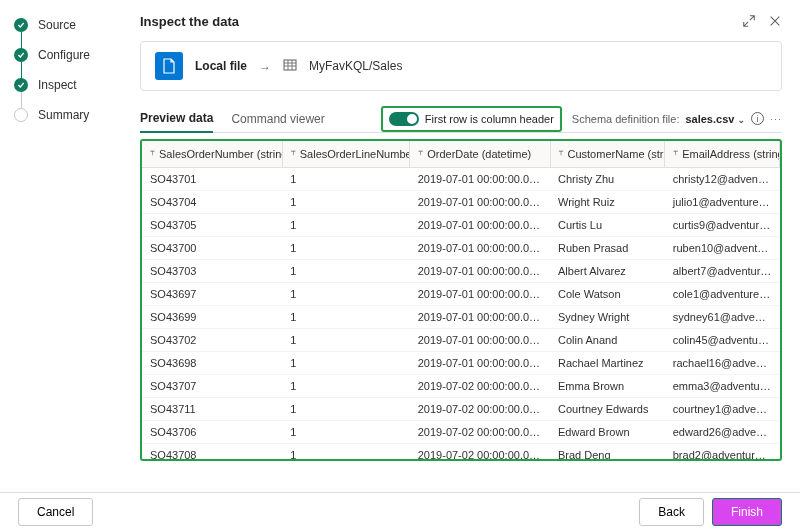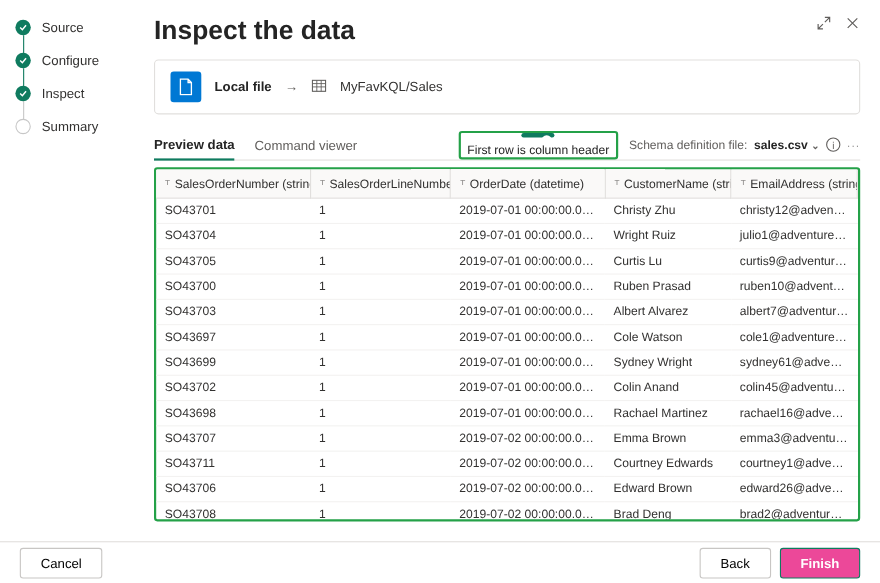--- a/index.html
+++ b/index.html
@@ -12,37 +12,37 @@
   .step-dot { width: 14px; height: 14px; border-radius: 50%; background: #0f7b5f; display: flex; align-items: center; justify-content: center; flex-shrink: 0; z-index: 2; }
   .step-dot.empty { background: #fff; border: 1.5px solid #c7c7c7; }
   .step-dot svg { width: 8px; height: 8px; }
   .step-label { margin-left: 10px; font-size: 12px; color: #323130; }
   .step-line { position: absolute; left: 6.5px; top: 14px; width: 1.5px; height: 22px; background: #0f7b5f; z-index: 1; }
   .step-line.gray { background: #c7c7c7; }
   .step-wrap { position: relative; height: 30px; }
   
   .main { flex: 1; padding: 14px 18px 0 30px; position: relative; }
   .subtitle { font-size: 11px; color: #605e5c; margin-bottom: 2px; }
-  .title { font-size: 24px; font-weight: 600; margin-bottom: 12px; }
+  .title { font-size: 13px; font-weight: 600; margin-bottom: 12px; }
   
   .topright { position: absolute; top: 14px; right: 18px; display: flex; gap: 12px; }
   .topright svg { width: 14px; height: 14px; }
   
   .breadcrumb-box { border: 1px solid #e1dfdd; border-radius: 4px; padding: 10px 14px; display: flex; align-items: center; gap: 12px; margin-bottom: 14px; }
   .file-icon-box { width: 28px; height: 28px; background: #0078d4; border-radius: 3px; display: flex; align-items: center; justify-content: center; }
   .bc-label { font-size: 12px; font-weight: 600; }
   .arrow { color: #605e5c; }
   .db-icon { color: #605e5c; }
   .db-path { font-size: 12px; color: #323130; }
   
   .tabs-row { display: flex; align-items: center; border-bottom: 1px solid #e1dfdd; margin-bottom: 6px; position: relative; }
   .tab { padding: 6px 0; margin-right: 18px; font-size: 12px; color: #605e5c; cursor: pointer; }
   .tab.active { color: #242424; font-weight: 600; border-bottom: 2px solid #0f7b5f; margin-bottom: -1px; }
   
-  .toggle-group { display: flex; align-items: center; gap: 6px; margin-left: auto; padding: 0 6px; border: 2.5px solid #24a148; border-radius: 3px; height: 26px; flex-direction: column; }
+  .toggle-group { display: flex; align-items: center; gap: 6px; margin-left: auto; padding: 0 6px; border: 2.5px solid #24a148; border-radius: 3px; height: 26px; }
   .toggle { width: 30px; height: 14px; background: #0f7b5f; border-radius: 8px; position: relative; }
   .toggle::after { content: ''; position: absolute; width: 10px; height: 10px; background: #fff; border-radius: 50%; right: 2px; top: 2px; }
   .toggle-text { font-size: 11px; }
   
   .schema-group { display: flex; align-items: center; gap: 6px; margin-left: 10px; font-size: 11px; color: #605e5c; }
   .schema-val { color: #242424; font-weight: 600; }
   .chev { font-size: 9px; color: #605e5c; }
   .info-icon, .more-icon { width: 13px; height: 13px; display: flex; align-items: center; justify-content: center; border: 1px solid #605e5c; border-radius: 50%; font-size: 9px; color: #605e5c; }
   .more-icon { border: none; letter-spacing: 1px; width: auto; }
   
@@ -51,21 +51,21 @@
   .table-scroll::-webkit-scrollbar { width: 7px; }
   .table-scroll::-webkit-scrollbar-thumb { background: #c8c6c4; border-radius: 4px; }
   
   table { width: 100%; border-collapse: collapse; table-layout: fixed; }
   th { text-align: left; font-weight: 400; font-size: 11px; color: #323130; padding: 6px 8px; border-bottom: 1px solid #e1dfdd; border-right: 1px solid #e1dfdd; background: #faf9f8; white-space: nowrap; overflow: hidden; }
   th .col-ico { color: #605e5c; margin-right: 4px; font-size: 10px; }
   td { font-size: 11px; padding: 5px 8px; border-bottom: 1px solid #f3f2f1; white-space: nowrap; overflow: hidden; text-overflow: ellipsis; color: #323130; }
   
   .footer { position: absolute; bottom: 0; left: 0; right: 0; height: 38px; border-top: 1px solid #e1dfdd; display: flex; align-items: center; padding: 0 18px; }
   .btn { padding: 6px 18px; border: 1px solid #c8c6c4; border-radius: 3px; background: #fff; font-size: 12px; cursor: pointer; }
-  .btn.primary { background: #ec4899; color: #fff; border-color: #0f7b5f; font-weight: 700; }
+  .btn.primary { background: #d946ef; color: #fff; border-color: #0f7b5f; font-weight: 400; }
   .footer .spacer { flex: 1; }
   .footer .btn + .btn { margin-left: 8px; }
 </style>
 </head>
 <body>
 
 <div class="layout">
   <div class="sidebar">
     <div class="step-wrap">
       <div class="step">

